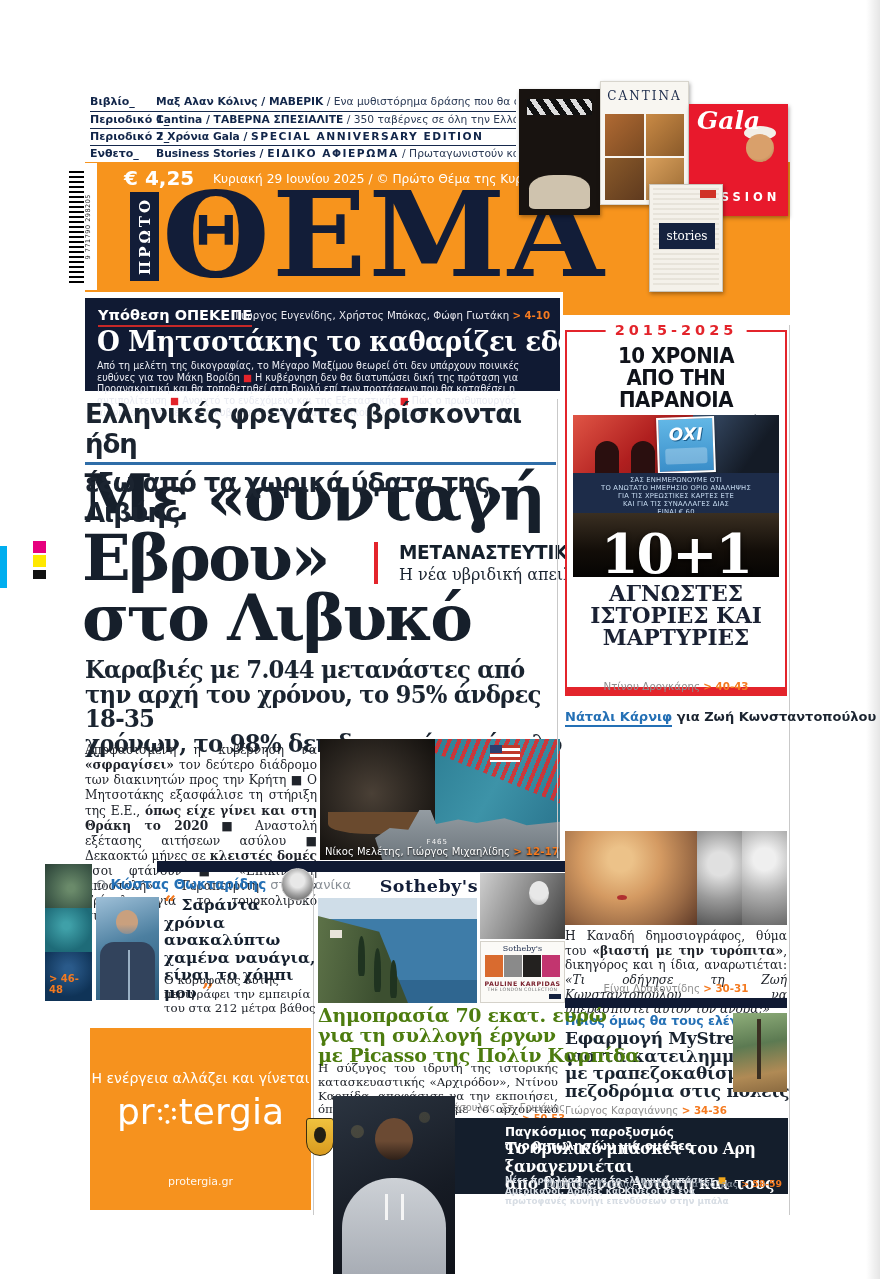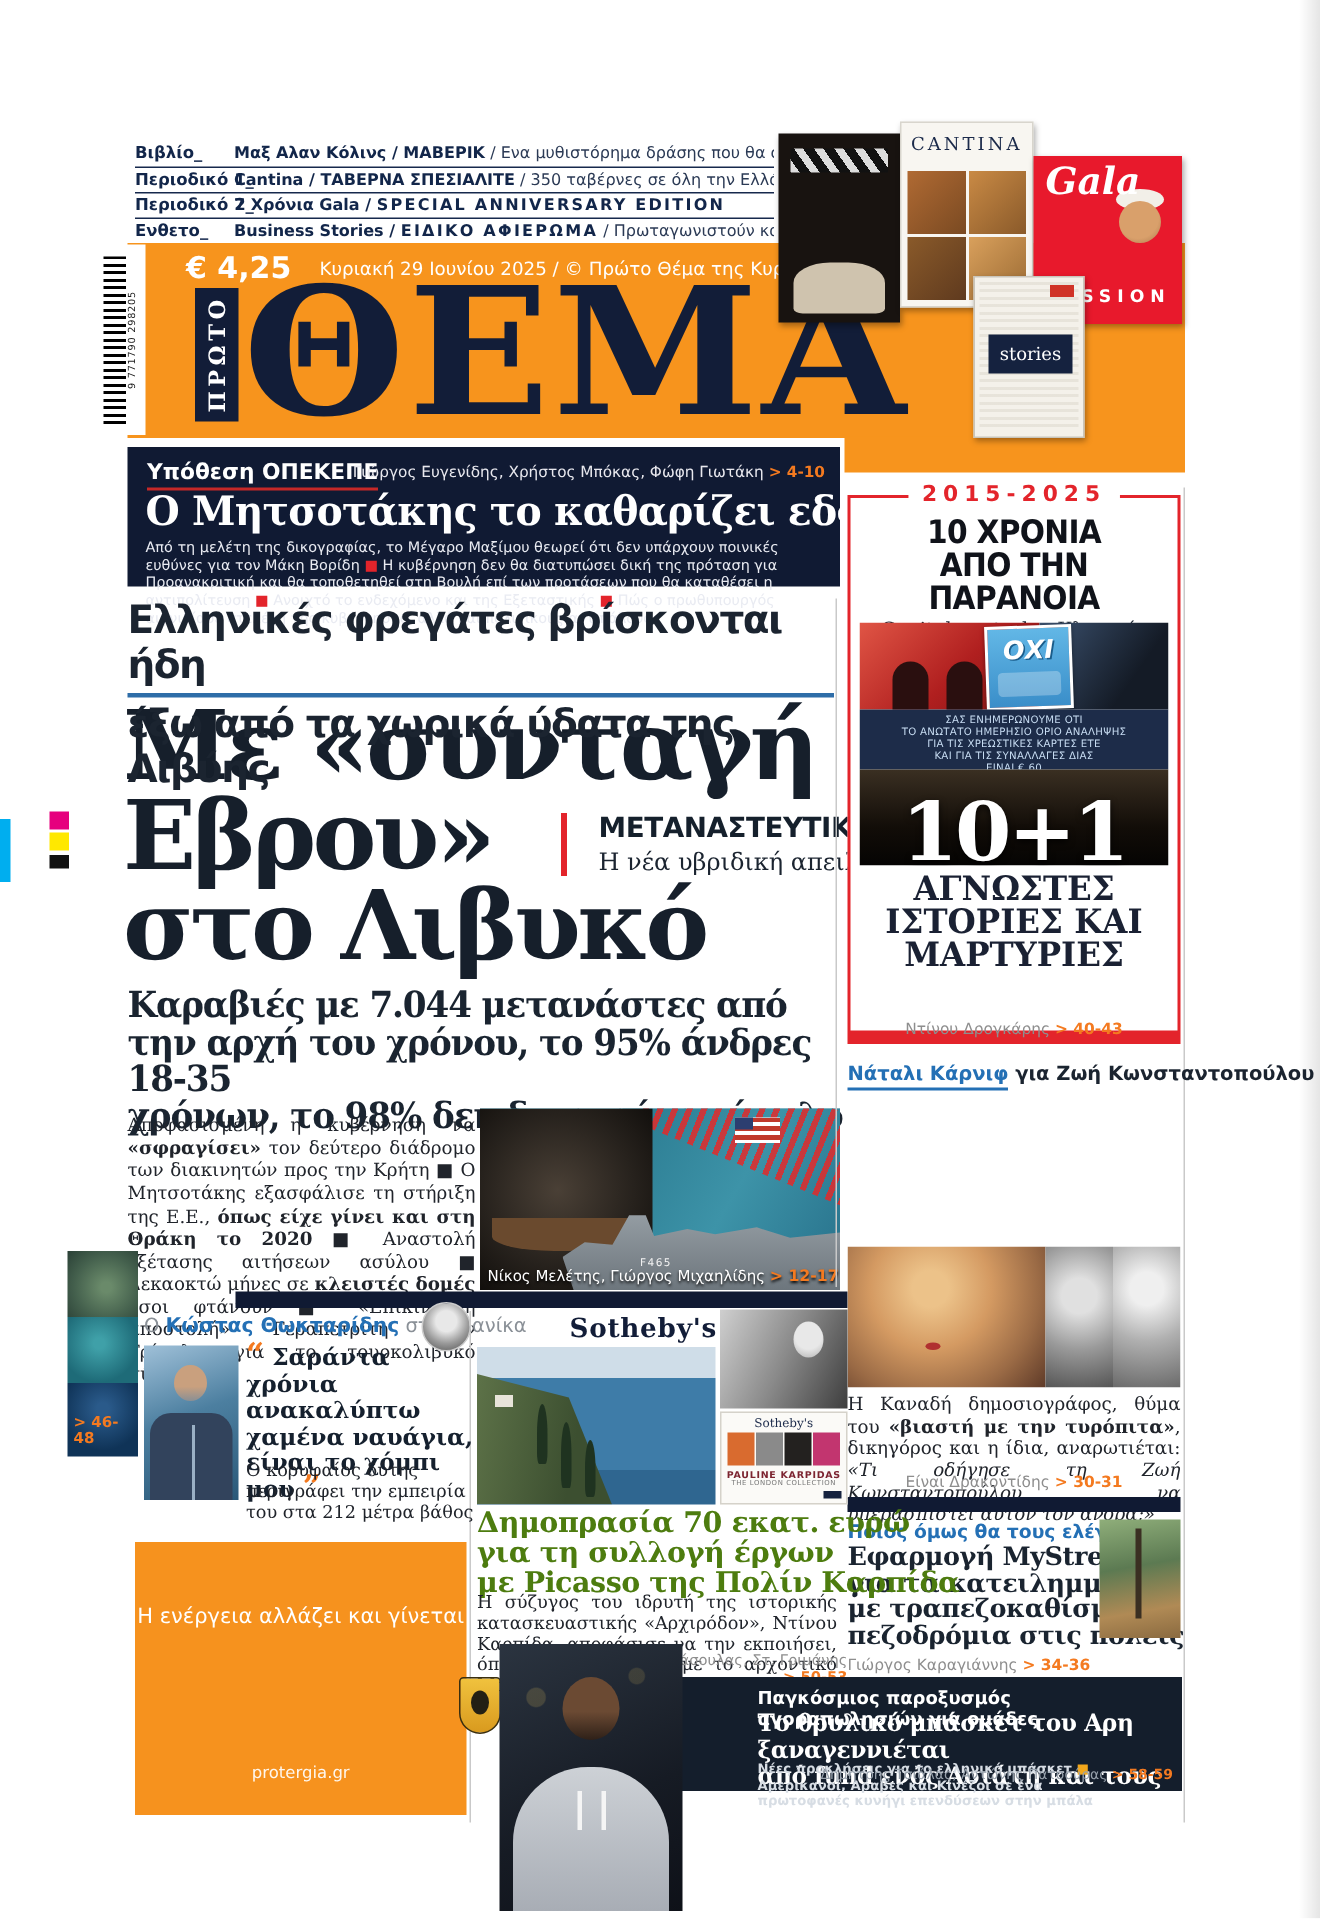--- a/index.html
+++ b/index.html
@@ -164,21 +164,21 @@
   
   #mys-kicker{left:565px;top:1013px;color:#2470B5;font-weight:bold;font-size:12.5px}
   #mys-head{left:565px;top:1030px;font-family:"DejaVu Serif",serif;font-weight:bold;font-size:17px;line-height:1.03;
      letter-spacing:-.3px;color:#1A2430}
   #mys-photo{left:733px;top:1013px;width:54px;height:79px;
      background:linear-gradient(170deg,#8fae7a,#5c7a52 40%,#b08a55 75%,#8a6a40)}
   #mys-photo .trunk{position:absolute;left:24px;top:6px;width:4px;height:60px;background:#3a2f22}
   #mys-byline{left:565px;top:1104px;font-size:10.3px}
 
   
-  #dv-strip{left:45px;top:834px;width:47px;height:127px}
+  #dv-strip{left:45px;top:864px;width:47px;height:127px}
   #dv-strip .s1{height:44px;background:radial-gradient(circle at 55% 55%,#6a8a6a 10%,#44604d 60%,#2a4036)}
   #dv-strip .s2{height:44px;background:radial-gradient(circle at 45% 40%,#3fa0a8 10%,#1e6b78 70%)}
   #dv-strip .s3{height:49px;background:radial-gradient(circle at 50% 35%,#2a5a8a 10%,#0f3357 70%);position:relative}
   #dv-pages{position:absolute;left:4px;bottom:6px;color:#F47A20;font-weight:bold;font-size:10px}
   #dv-kicker{left:96px;top:876px;font-size:13px;color:#8a9097}
   #dv-kicker .name{color:#2470B5;font-weight:bold;font-size:13.5px}
   #dv-avatar{left:281px;top:868px;width:33px;height:33px;border-radius:50%;border:1px solid #ccc;
      background:radial-gradient(circle at 50% 38%,#e8e8e8 28%,#9a9a9a 60%,#4a4a4a)}
   #dv-photo{left:96px;top:897px;width:63px;height:103px;overflow:hidden;
      background:linear-gradient(160deg,#9fc0d8,#4c7fa0 45%,#2a5878)}
@@ -433,20 +433,23 @@
     <div class="zip"></div>
   </div>
   <div class="abs ml" id="dv-quote"><span class="seg-q">“</span><span> Σαράντα χρόνια
 ανακαλύπτω
 χαμένα ναυάγια,
 είναι το χόμπι μου </span><span class="seg-q">”</span></div>
   <div class="abs" id="dv-deck">Ο κορυφαίος δύτης περιγράφει την εμπειρία του στα 212 μέτρα βάθος</div>
 
   <div class="abs" id="protergia">
     <div id="ptg-tag">Η ενέργεια αλλάζει και γίνεται</div>
+    <div id="ptg-logo">
+      <span>pr</span><span class="dot-o"></span><span>tergia</span>
+    </div>
     <div id="ptg-url">protergia.gr</div>
   </div>
 
   <div class="abs" id="sb-brand">Sotheby's</div>
   <div class="abs" id="sb-land">
     <div class="headland"></div>
     <div class="house"></div>
     <div class="cy1"></div>
     <div class="cy2"></div>
     <div class="cy3"></div>

